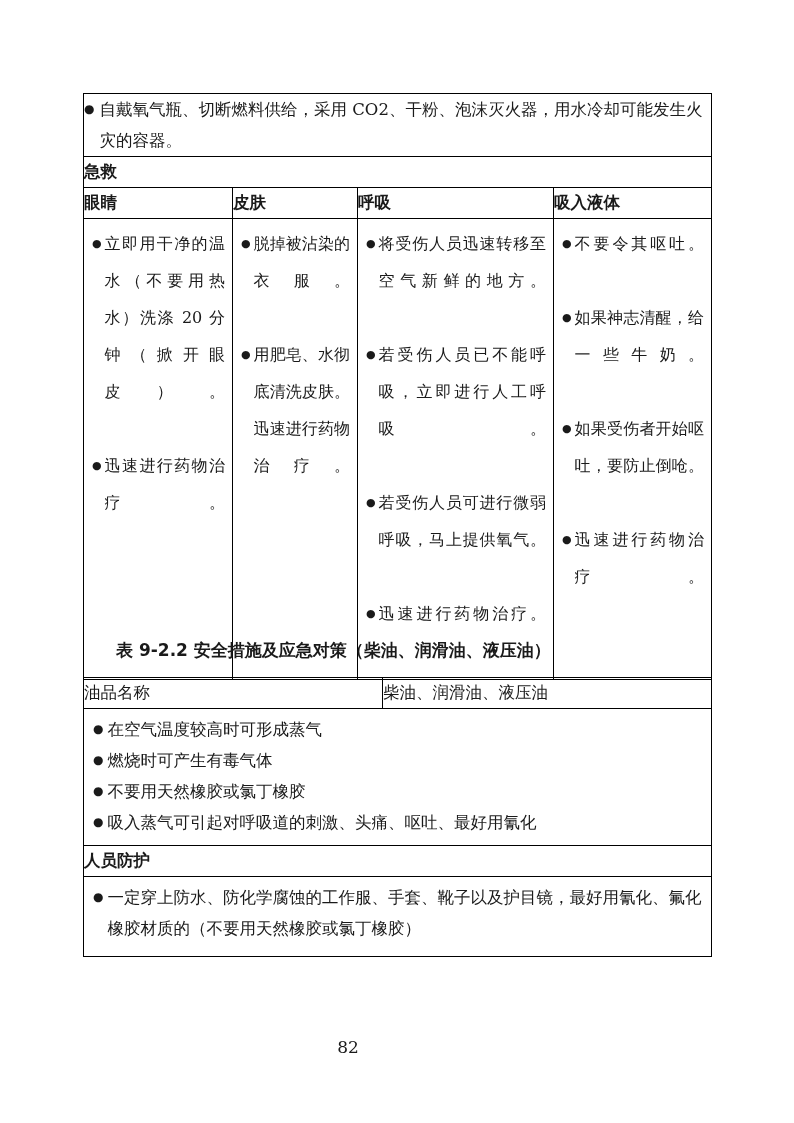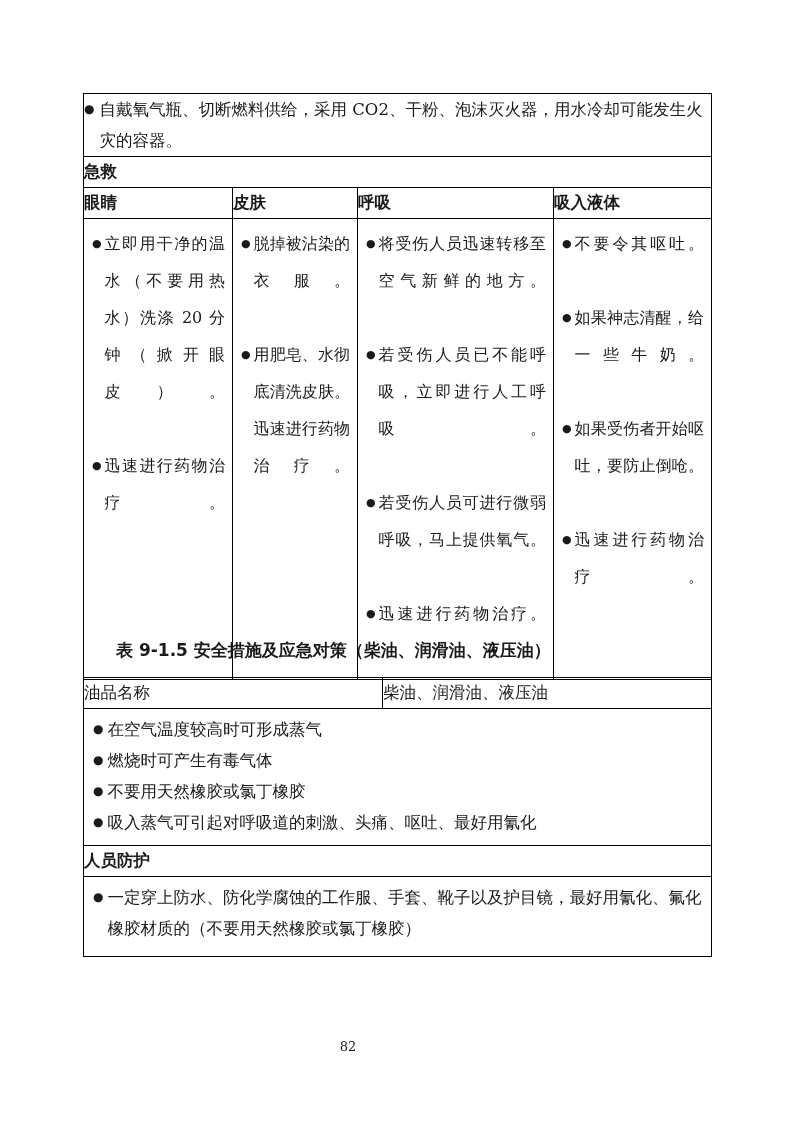--- a/index.html
+++ b/index.html
@@ -151,21 +151,21 @@
     white-space: nowrap;
   }
 
   
   #page-number {
     position: absolute;
     left: 0;
     top: 1037px;
     width: 696px;
     text-align: center;
-    font-size: 13px;
+    font-size: 17px;
     line-height: 20px;
   }
 
   
   .hanging {
     text-indent: 0;
   }
   .hanging .txt { display: block; }
 </style>
 </head>
@@ -266,21 +266,21 @@
             <div class="col-item">
               <span class="dot">●</span>
               <span class="txt">迅速进行药物治疗。</span>
             </div>
           </div>
         </td>
       </tr>
     </tbody>
   </table>
 
-  <div id="table-caption">表 9-1.5  安全措施及应急对策（柴油、润滑油、液压油）</div>
+  <div id="table-caption">表 9-2.2  安全措施及应急对策（柴油、润滑油、液压油）</div>
 
   <table class="tbl" id="table-oil">
     <colgroup>
       <col style="width:299px">
       <col style="width:329px">
     </colgroup>
     <tbody>
       <tr>
         <td class="section-head" style="font-weight:400">油品名称</td>
         <td class="section-head" style="font-weight:400">柴油、润滑油、液压油</td>

